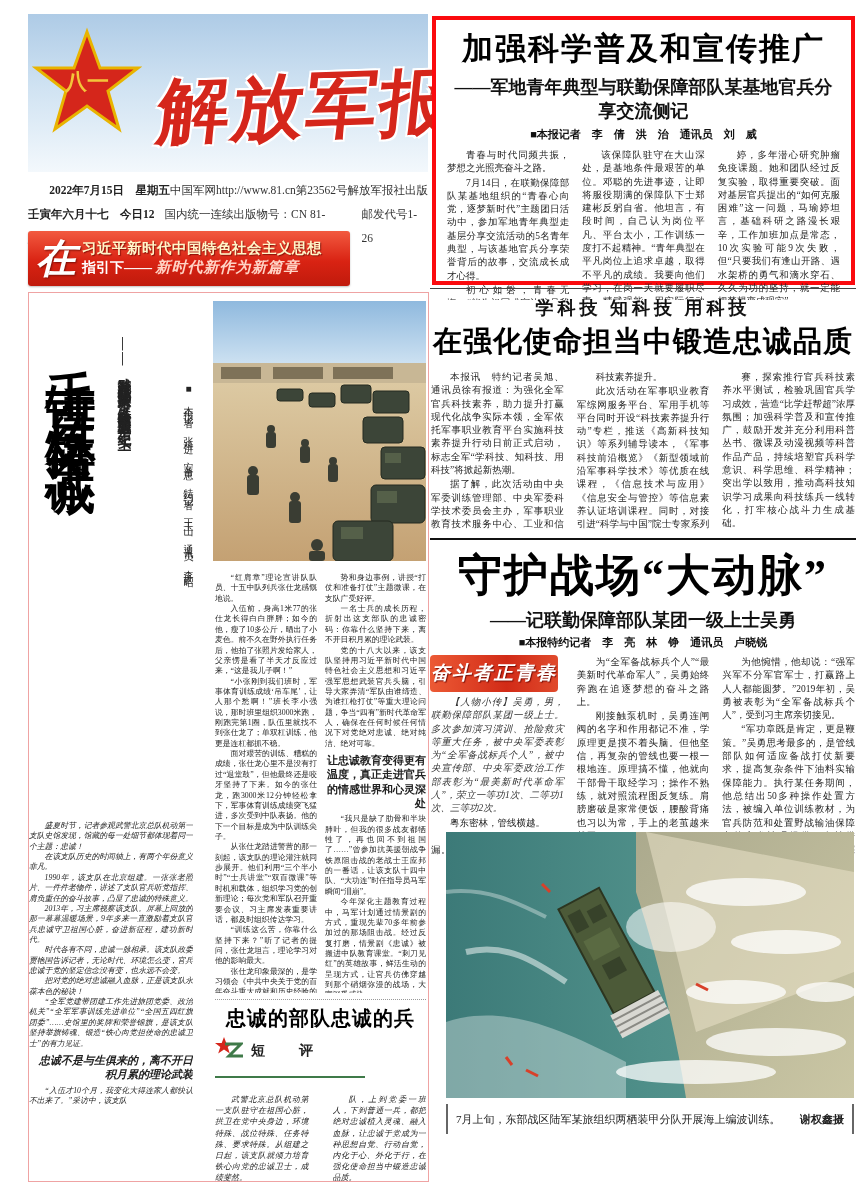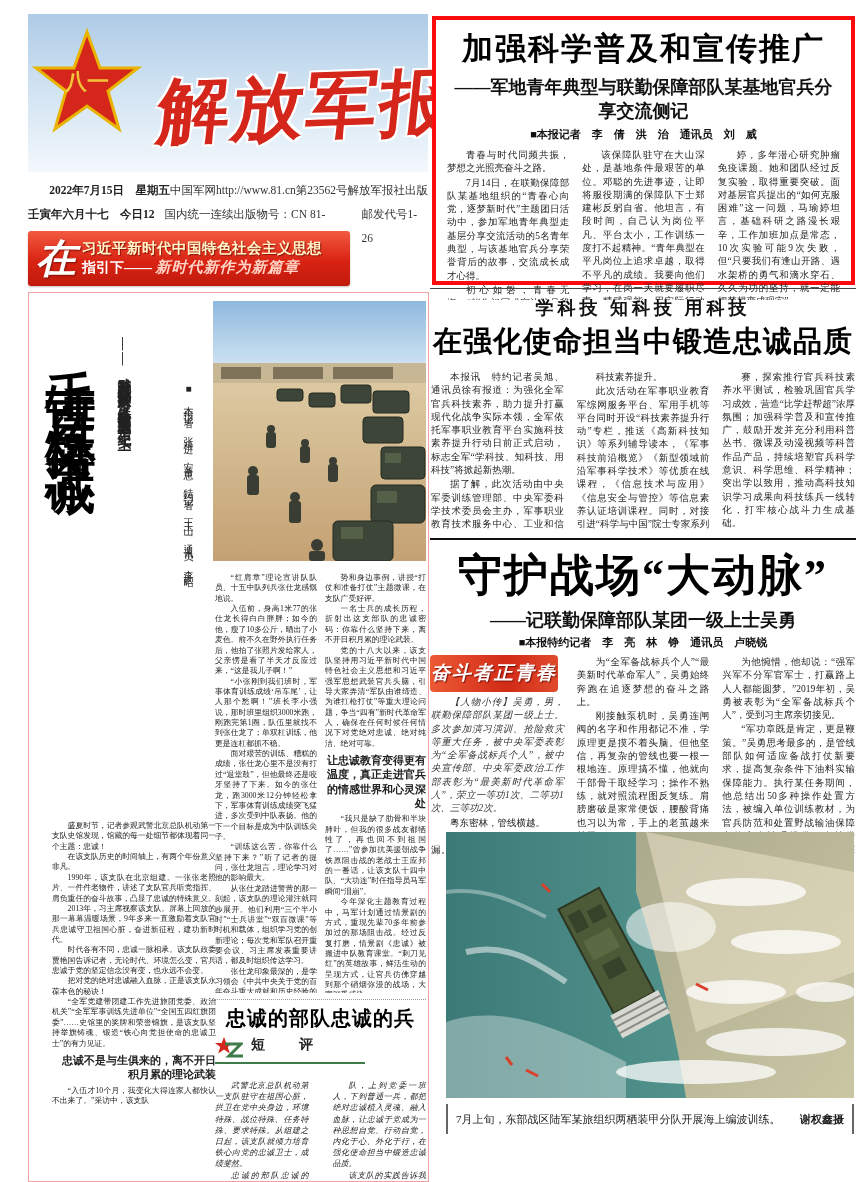--- a/index.html
+++ b/index.html
@@ -81,26 +81,26 @@
     font-family:"Liberation Sans",sans-serif;letter-spacing:16px;color:#000;}
   .v-sub{left:80px;top:44px;height:520px;width:24px;font-size:13.5px;font-weight:bold;letter-spacing:1.5px;}
   .v-byline{left:112px;top:90px;height:430px;width:54px;font-size:10px;letter-spacing:4px;color:#222;}
   .lphoto{left:184px;top:8px;width:213px;height:260px;}
   .narrow{font-size:7.8px;line-height:1.33;overflow:hidden;text-align:justify;}
   .narrow p{margin:0;text-indent:2em;}
   .narrow p.subhead{font-weight:bold;font-size:11px;text-indent:0;text-align:right;
     font-family:"Liberation Sans",sans-serif;margin:4px 0;line-height:1.3;}
   .lcol-mid{left:186px;top:280px;width:102px;height:420px;}
   .lcol-right{left:296px;top:280px;width:101px;height:420px;}
-  .lcol-strip{left:23px;top:528px;width:164px;height:348px;}
+  .lcol-strip{left:0;top:528px;width:164px;height:348px;font-style:italic;}
   .dotted-rule{left:186px;top:706px;width:211px;border-top:1px dotted #999;}
   .shortreview{left:186px;top:712px;width:211px;height:164px;}
   .sr-title{font-size:20px;letter-spacing:1px;}
-  .sr-labelrow{display:flex;align-items:flex-start;gap:8px;margin:4px 0 2px;
-    border-bottom:2px solid #3f7a49;padding-bottom:2px;width:150px;}
+  .sr-labelrow{display:flex;align-items:flex-end;gap:8px;margin:4px 0 2px;
+    border-bottom:2px solid #3f7a49;padding-bottom:16px;width:150px;}
   .sr-label{font-size:14px;font-weight:bold;letter-spacing:10px;}
   .sr-cols{display:flex;gap:24px;margin-top:16px;justify-content:flex-end;}
   .sr-col{flex:1;font-size:8px;line-height:1.4;font-style:italic;color:#222;overflow:hidden;
     height:108px;text-align:justify;}
   .sr-col p{margin:0;text-indent:2em;}
 </style>
 </head>
 <body>
 
 <div class="page">
@@ -318,22 +318,22 @@
         <p>把对党的绝对忠诚融入血脉，正是该支队永葆本色的秘诀！</p>
         <p>“全军党建带团建工作先进旅团党委、政治机关”“全军军事训练先进单位”“全国五四红旗团委”……史馆里的奖牌和荣誉锦旗，是该支队坚持举旗铸魂、锻造“铁心向党担使命的忠诚卫士”的有力见证。</p>
         <p class="subhead">忠诚不是与生俱来的，离不开日积月累的理论武装</p>
         <p>“入伍才10个月，我变化大得连家人都快认不出来了。”采访中，该支队</p>
       </div>
     <div class="abs narrow lcol-mid">
         <p>“红肩章”理论宣讲队队员、十五中队列兵张仕龙感慨地说。</p>
         <p>入伍前，身高1米77的张仕龙长得白白胖胖；如今的他，瘦了10多公斤，晒出了小麦色。前不久在野外执行任务后，他拍了张照片发给家人，父亲愣是看了半天才反应过来，“这是我儿子啊！”</p>
         <p>“小张刚到我们班时，军事体育训练成绩‘吊车尾’，让人那个愁啊！”班长李小强说，那时班里组织3000米跑，刚跑完第1圈，队伍里就找不到张仕龙了；单双杠训练，他更是连杠都抓不稳。</p>
         <p>面对艰苦的训练、糟糕的成绩，张仕龙心里不是没有打过“退堂鼓”，但他最终还是咬牙坚持了下来。如今的张仕龙，跑3000米12分钟轻松拿下，军事体育训练成绩突飞猛进，多次受到中队表扬。他的下一个目标是成为中队训练尖子。</p>
+        <p>从张仕龙踏进警营的那一刻起，该支队的理论灌注就同步展开。他们利用“三个半小时”“士兵讲堂”“双百微课”等时机和载体，组织学习党的创新理论；每次党和军队召开重要会议、习主席发表重要讲话，都及时组织传达学习。</p>
         <p>“训练这么苦，你靠什么坚持下来？”听了记者的提问，张仕龙坦言，理论学习对他的影响最大。</p>
-        <p>从张仕龙踏进警营的那一刻起，该支队的理论灌注就同步展开。他们利用“三个半小时”“士兵讲堂”“双百微课”等时机和载体，组织学习党的创新理论；每次党和军队召开重要会议、习主席发表重要讲话，都及时组织传达学习。</p>
         <p>张仕龙印象最深的，是学习领会《中共中央关于党的百年奋斗重大成就和历史经验的决议》的专题理论辅导。决议中关于中华民族伟大复兴战略全局和世界百年未有之大变局的阐释，让他强烈感受到军人的荣誉与使命，对“两个确立”的决定性意义有了更加深刻的领悟。</p>
       </div>
     <div class="abs narrow lcol-right">
         <p>势和身边事例，讲授“打仗和准备打仗”主题微课，在支队广受好评。</p>
         <p>一名士兵的成长历程，折射出这支部队的忠诚密码：你靠什么坚持下来，离不开日积月累的理论武装。</p>
         <p>党的十八大以来，该支队坚持用习近平新时代中国特色社会主义思想和习近平强军思想武装官兵头脑，引导大家弄清“军队由谁缔造、为谁扛枪打仗”等重大理论问题，争当“四有”新时代革命军人，确保在任何时候任何情况下对党绝对忠诚、绝对纯洁、绝对可靠。</p>
         <p class="subhead">让忠诚教育变得更有温度，真正走进官兵的情感世界和心灵深处</p>
         <p>“我只是缺了肋骨和半块肺叶，但我的很多战友都牺牲了，再也回不到祖国了……”曾参加抗美援朝战争铁原阻击战的老战士王应邦的一番话，让该支队十四中队、“大功连”时任指导员马军瞬间“泪崩”。</p>
         <p>今年深化主题教育过程中，马军计划通过情景剧的方式，重现先辈70多年前参加过的那场阻击战。经过反复打磨，情景剧《忠诚》被搬进中队教育课堂。“刺刀见红”的英雄故事，鲜活生动的呈现方式，让官兵仿佛穿越到那个硝烟弥漫的战场，大家深受感染。</p>
       </div>

